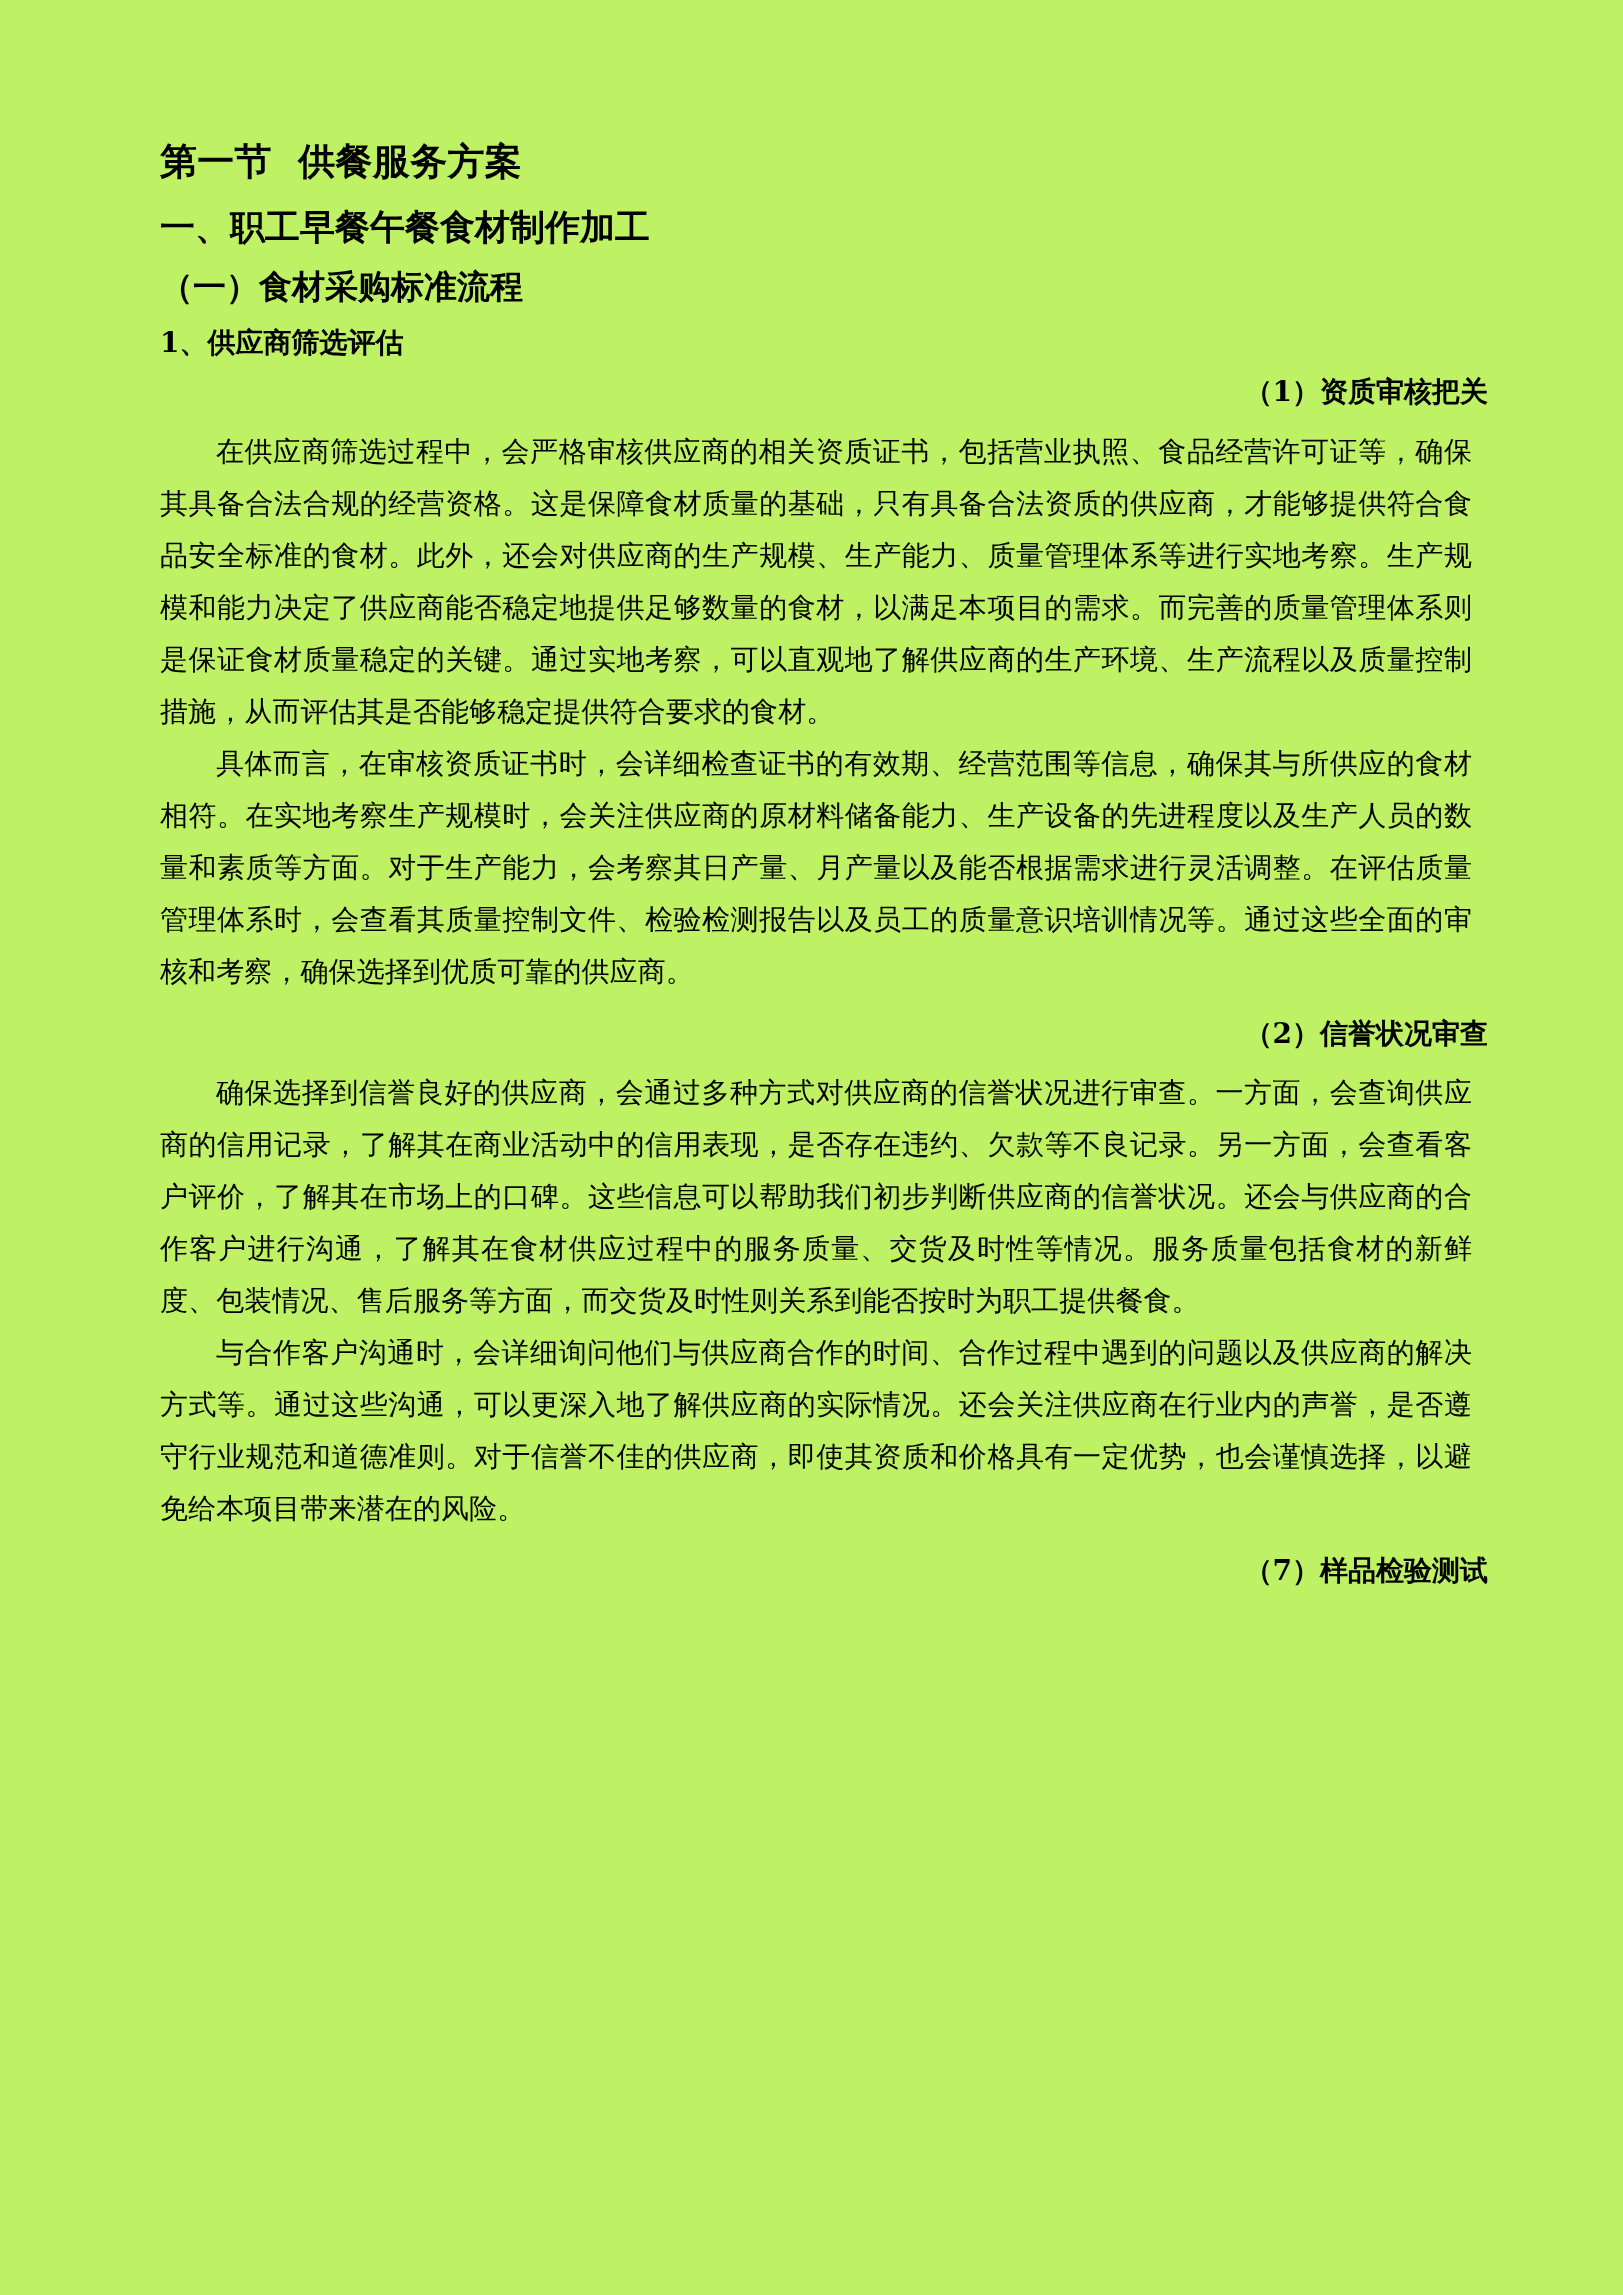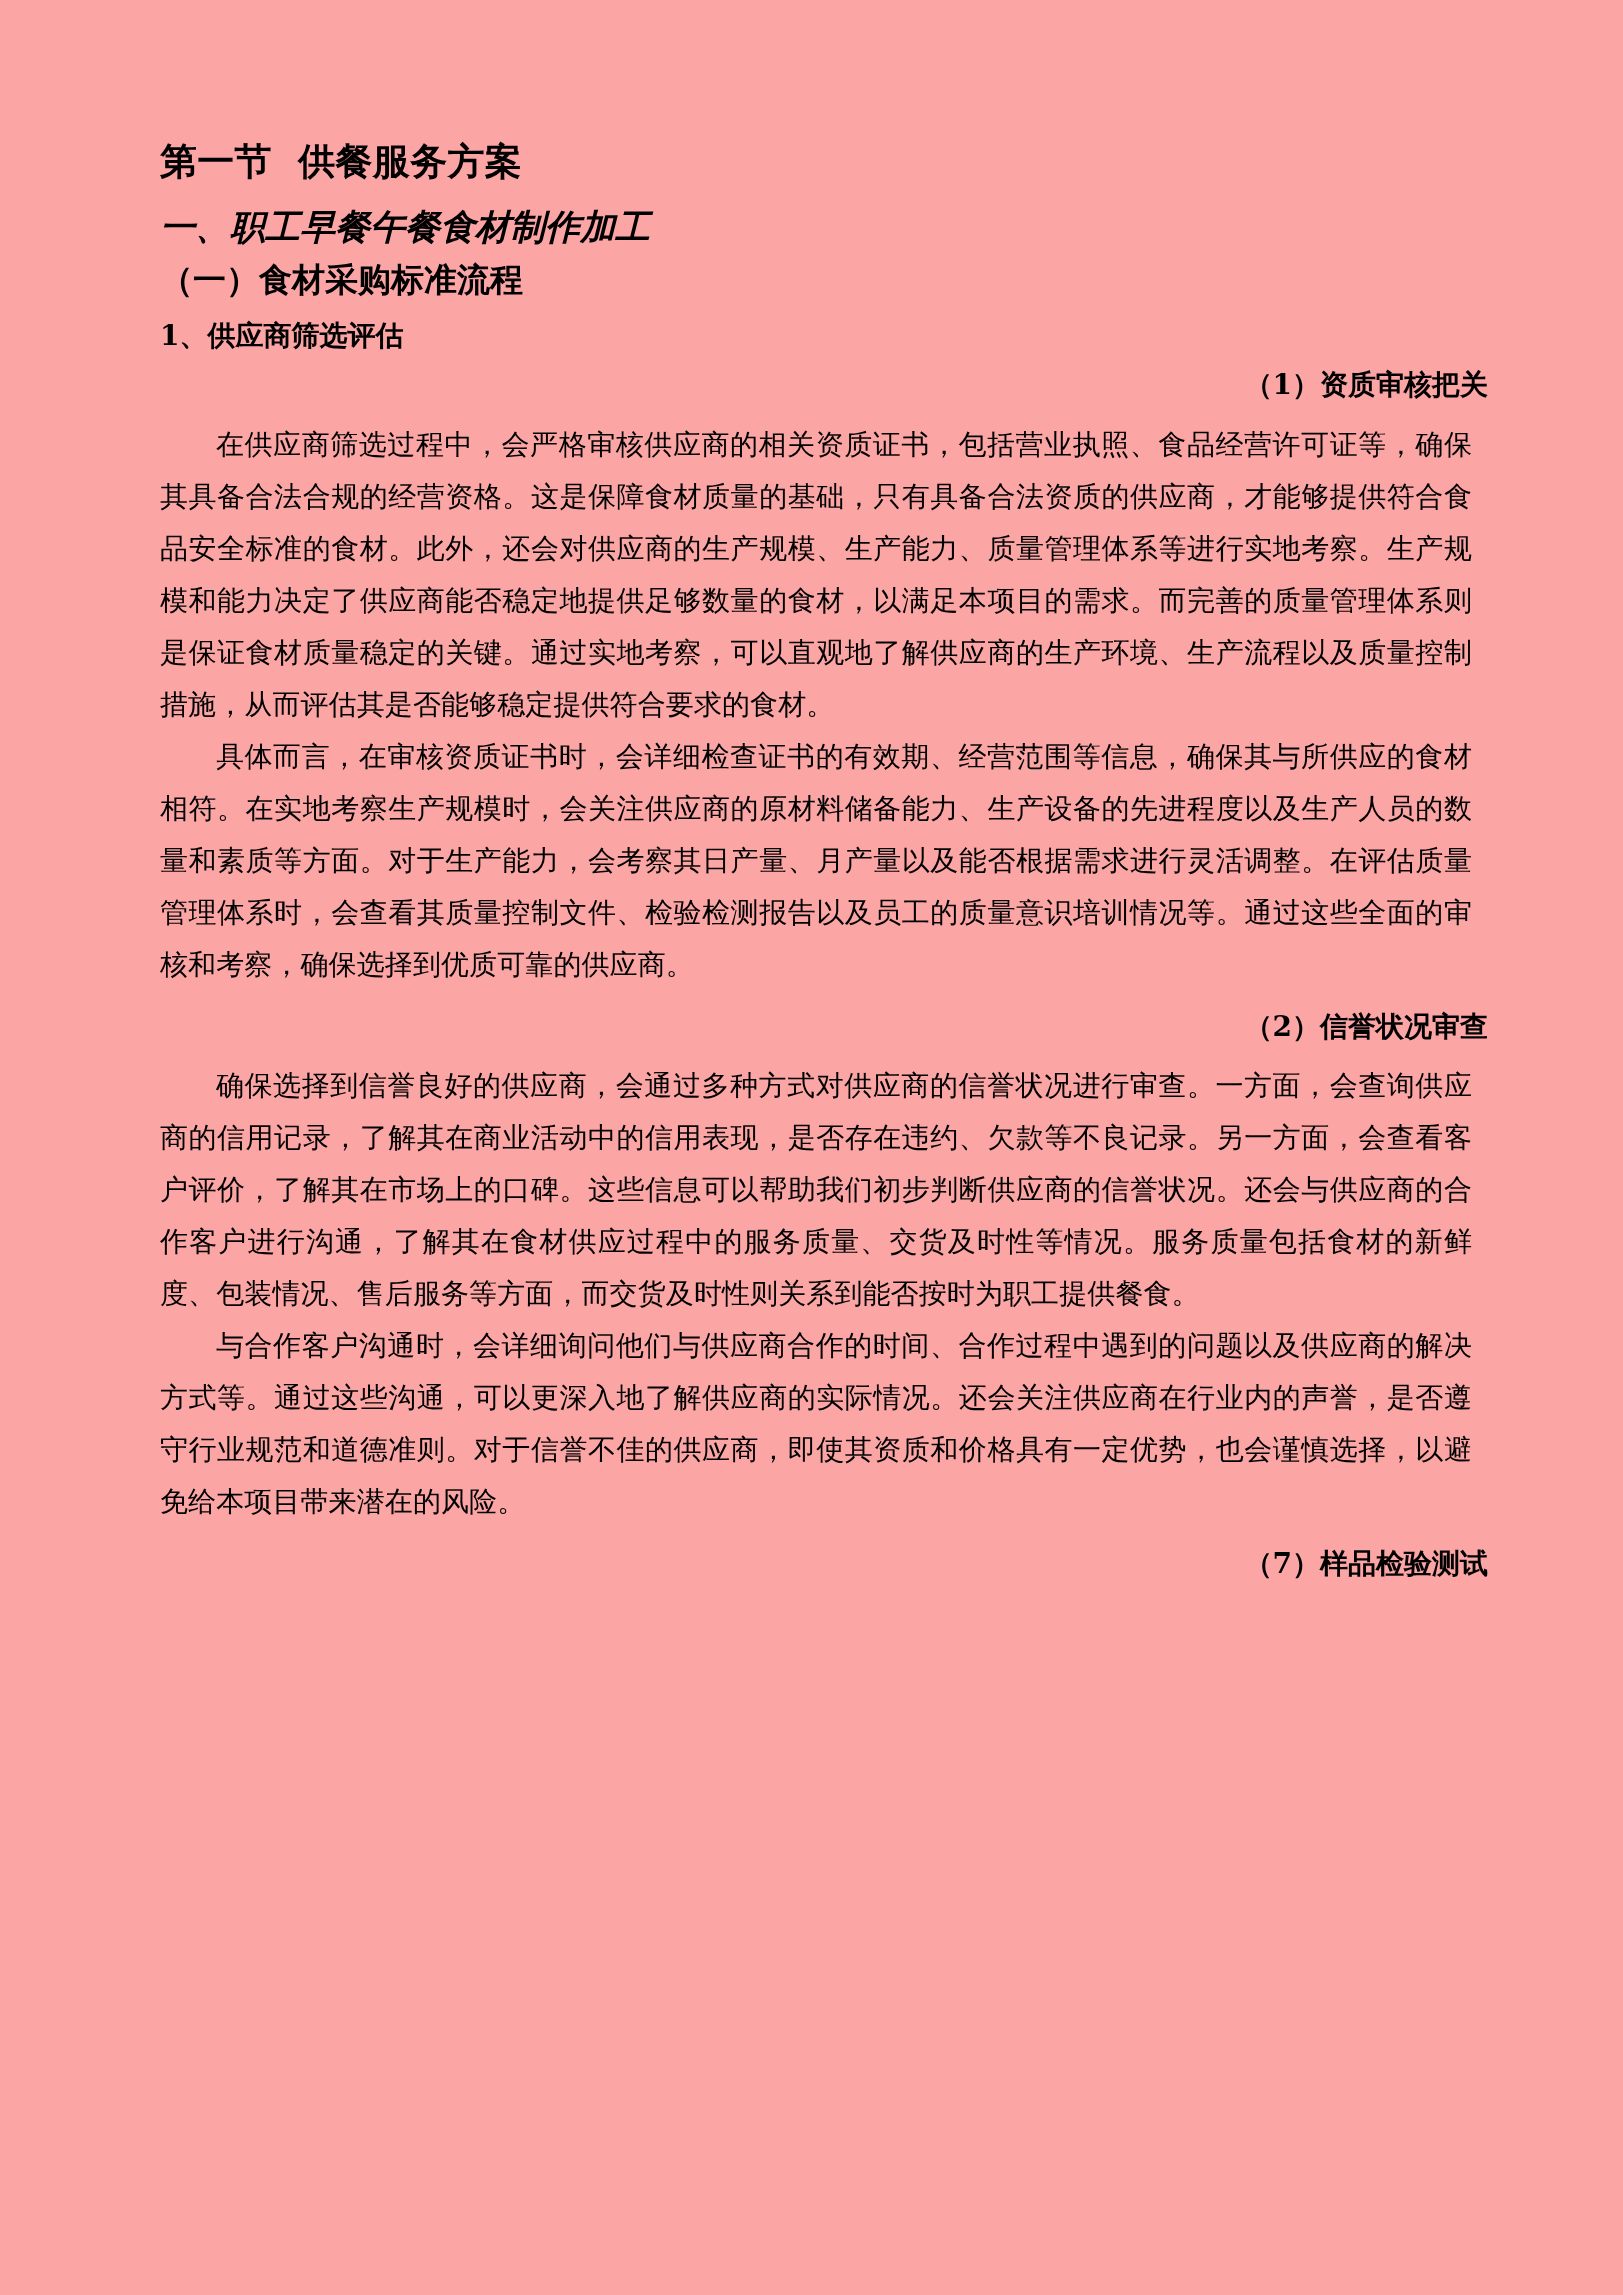--- a/index.html
+++ b/index.html
@@ -14,43 +14,42 @@
     font-family: "DejaVu Serif", "Liberation Serif", serif;
     color: #000000;
     -webkit-font-smoothing: antialiased;
   }
   .page {
     position: relative;
     width: 1623px;
     height: 2295px;
     box-sizing: border-box;
     padding: 143px 134px 0 160px;
-    background: #fca5a5;
+    background: #bef264;
     overflow: hidden;
   }
   .doc-body {
     width: 1328px;
   }
 
   
   .h-section {
     font-size: 37px;
     font-weight: bold;
     line-height: 1.0;
     letter-spacing: 0.3px;
     margin: 0 0 29px 0;
     white-space: pre;
   }
   .h-level1 {
     font-size: 35px;
     font-weight: bold;
     line-height: 1.0;
-    margin: 0 0 19px 0;
+    margin: 0 0 26px 0;
     white-space: pre;
-    font-style: italic;
   }
   .h-level2 {
     font-size: 33px;
     font-weight: bold;
     line-height: 1.0;
     margin: 0 0 26px 0;
     white-space: pre;
   }
   .h-level3 {
     font-size: 28px;

